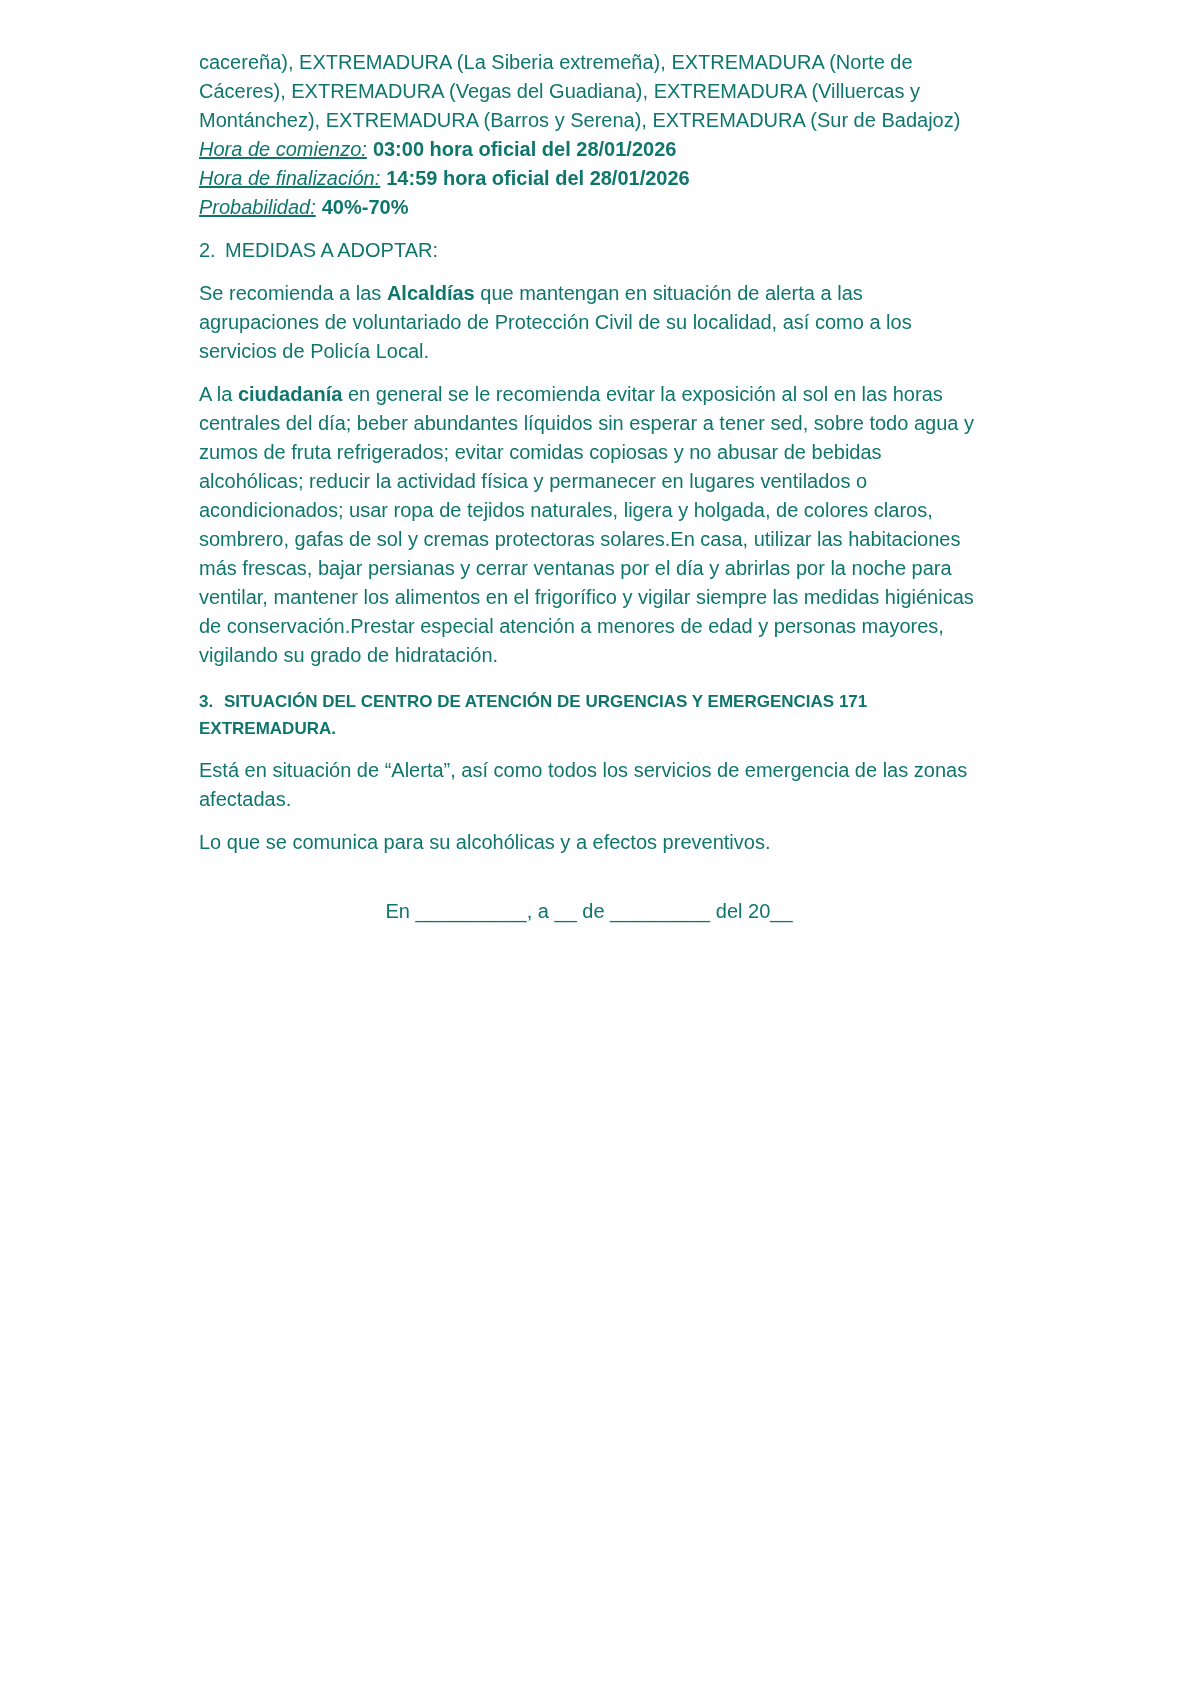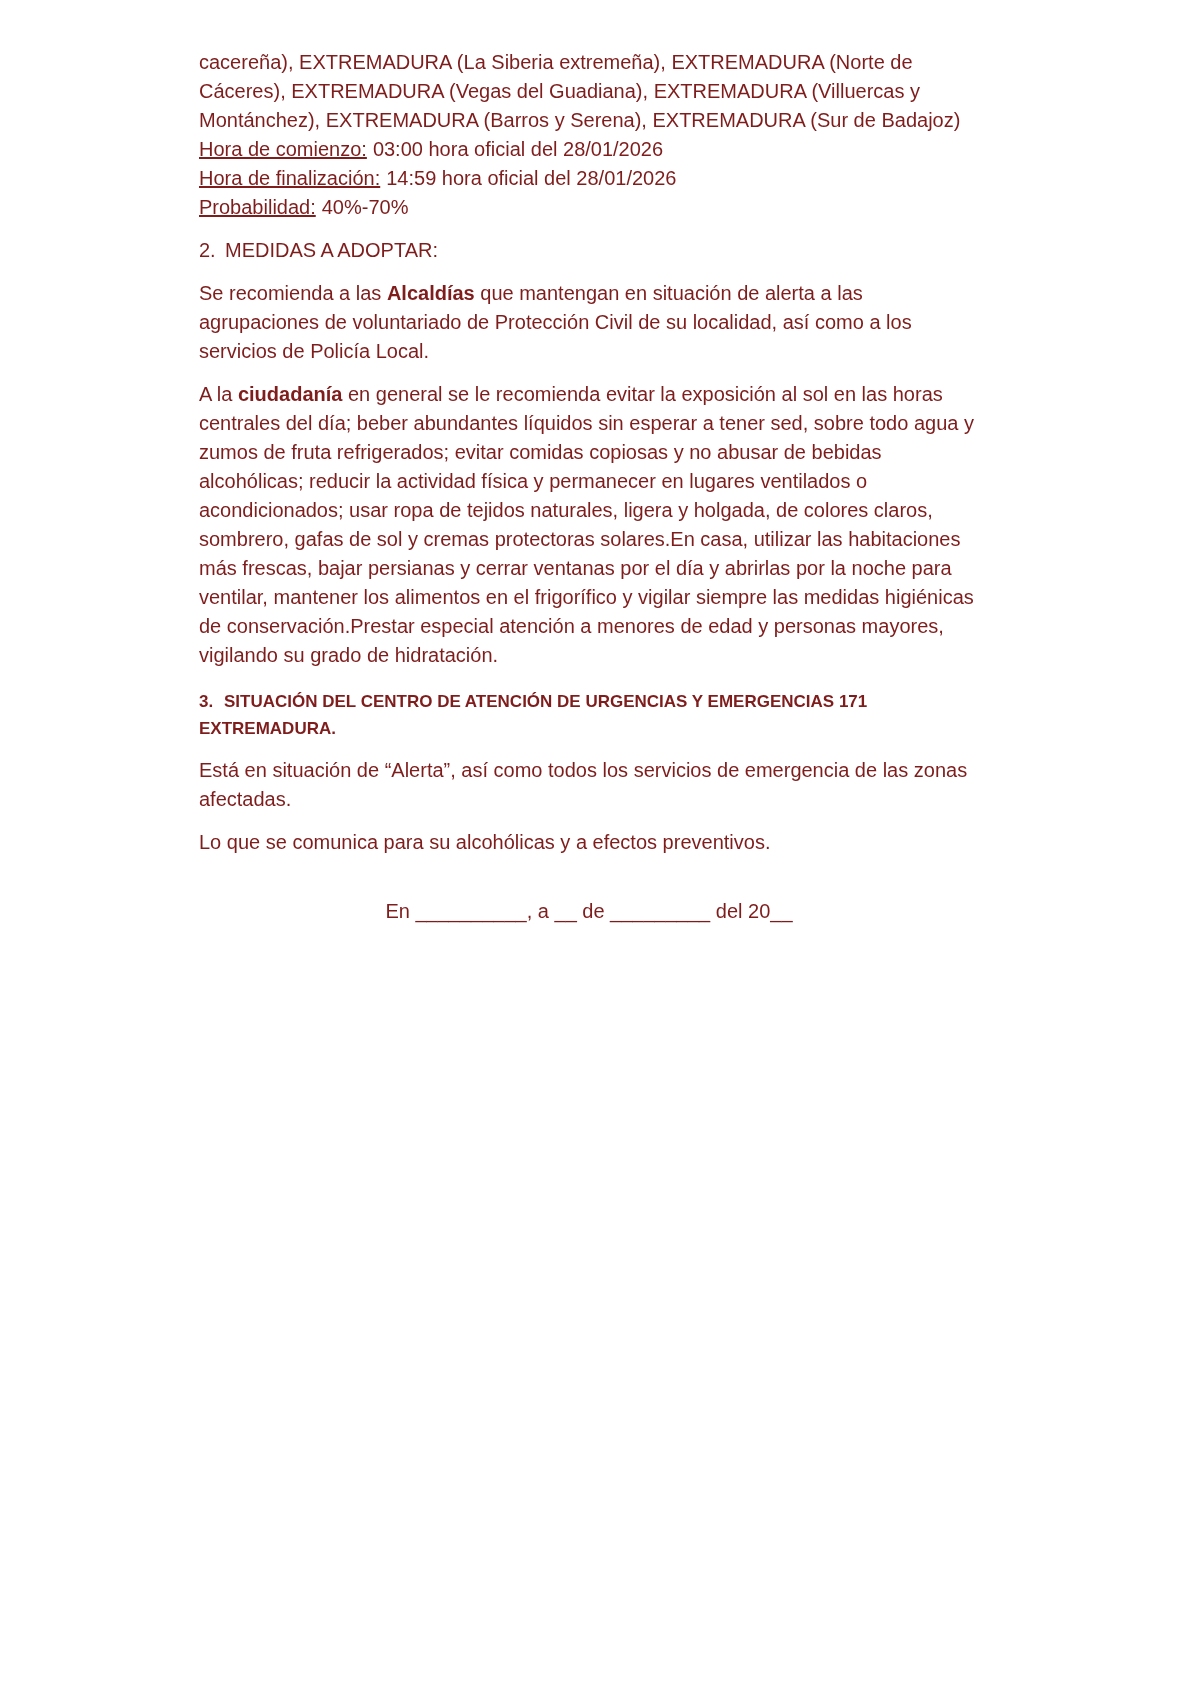--- a/index.html
+++ b/index.html
@@ -5,38 +5,38 @@
   html, body {
     margin: 0;
     padding: 0;
     background: #ffffff;
   }
   .page {
     position: relative;
     width: 1190px;
     height: 1440px;
     background: #ffffff;
-    color: #7f1d1d;
+    color: #0f766e;
     font-family: "Liberation Sans", "DejaVu Sans", sans-serif;
     font-size: 20px;
     line-height: 29px;
     overflow: hidden;
   }
   .content {
     position: absolute;
     left: 199px;
     top: 48px;
     width: 780px;
     text-align: left;
   }
   .content p { margin: 0 0 14px 0; }
 
   .field-row { display: block; }
-  .underlined { text-decoration: underline; }
-  .field-value { margin-left: 6px; }
+  .underlined { text-decoration: underline; font-style: italic; }
+  .field-value { margin-left: 6px; font-weight: bold; }
 
   .bold { font-weight: bold; }
 
   .heading2 {
     font-weight: normal;
     font-size: 20px;
     line-height: 29px;
   }
   .heading2 .h-num { display: inline-block; width: 26px; }
 

